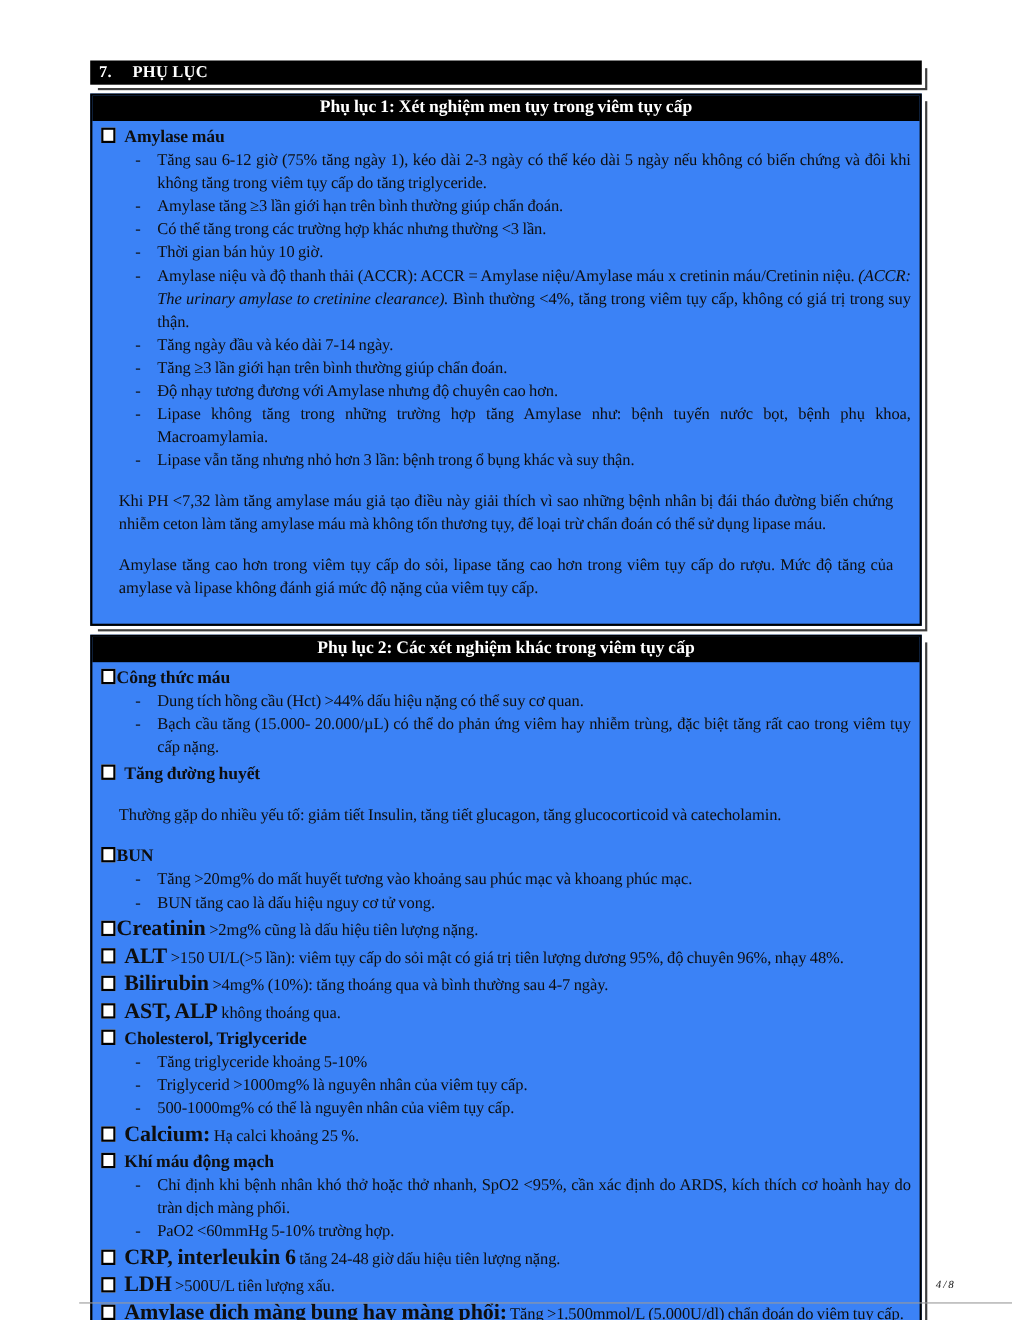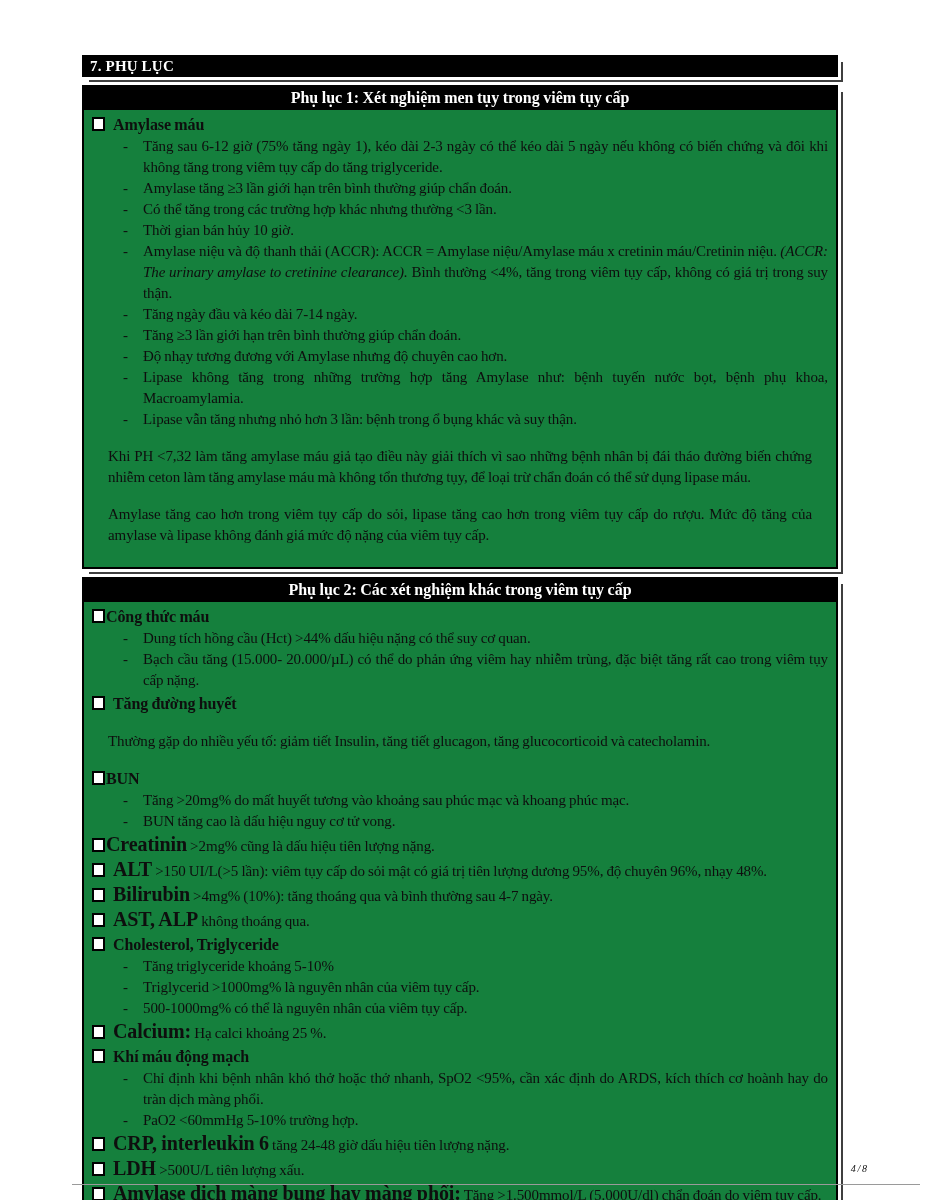--- a/index.html
+++ b/index.html
@@ -10,24 +10,24 @@
   }
   .content{position:absolute;left:82px;top:55px;width:756px;}
   
   .topbar{
     background:#000;color:#fff;font-weight:bold;font-size:15px;
     height:22px;line-height:22px;padding-left:8px;
     box-shadow:4px 4px 0 -1px #fff,6px 6px 0 -1px #3f3f3f;
     letter-spacing:0.3px;
   }
   .topbar .num{display:inline-block;}
-  .topbar .ttl{display:inline-block;}
+  .topbar .ttl{display:inline-block;margin-left:15px;}
   
   .appx-box{
-    border:2px solid #000;margin-top:8px;background:#15803d;
+    border:2px solid #000;margin-top:8px;background:#3b82f6;
     box-shadow:4px 4px 0 -1px #fff,6px 6px 0 -1px #3f3f3f;
   }
   .appx-header{
     background:#000;color:#fff;font-weight:bold;font-size:16px;
     text-align:center;line-height:18px;padding:2px 0 3px 0;letter-spacing:0px;
   }
   .appx-body{padding:2px 8px 5px 8px;border-radius:17px;}
   
   .heading{font-weight:bold;font-size:16px;line-height:22px;margin-top:2px;}
   .cb{

